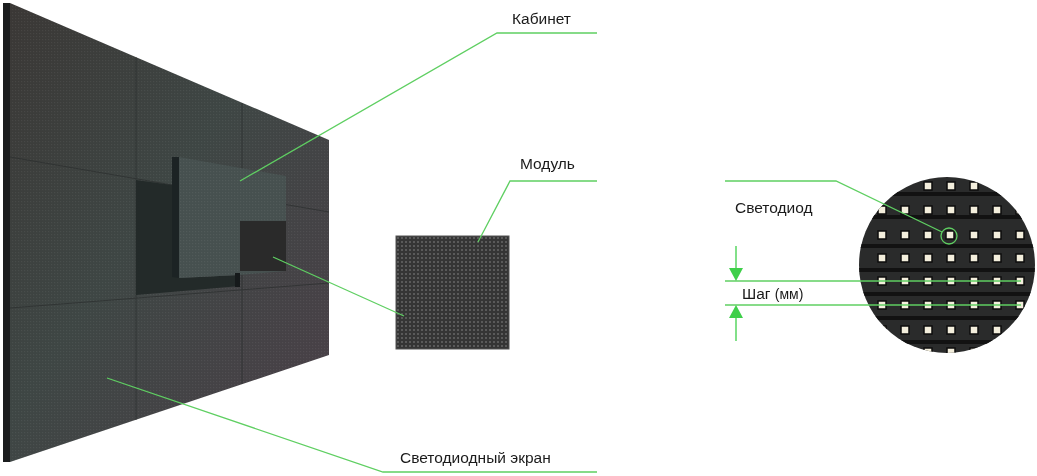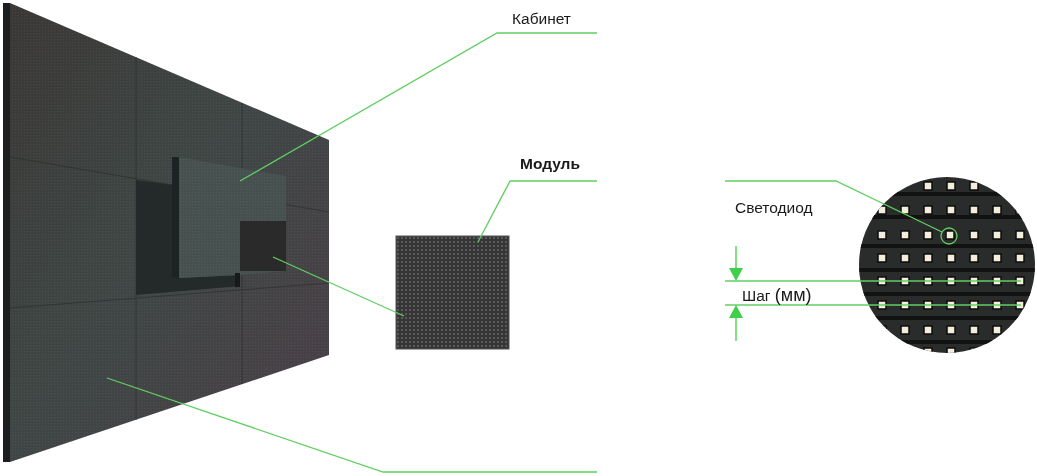--- a/index.html
+++ b/index.html
@@ -1,20 +1,20 @@
 <!DOCTYPE html>
 <html><head>
   <meta charset="utf-8">
   <style>
     html, body { margin: 0; padding: 0; background: #ffffff; }
     body { width: 1037px; height: 476px; position: relative; overflow: hidden;
            font-family: "Liberation Sans", "DejaVu Sans", sans-serif; }
     #stage { position: absolute; left: 0; top: 0; width: 901px; height: 476px; }
     .label { position: absolute; color: #1a1a1a; font-size: 15.5px; line-height: 1; white-space: nowrap; }
-    .label .sub { font-size: 18px; text-align: center; }
+    .label .sub { font-size: 14px; text-align: center; }
   </style>
 </head>
 <body>
 
 <div id="stage">
   <svg width="1037" height="476" viewBox="0 0 1037 476" xmlns="http://www.w3.org/2000/svg">
     <defs>
       <pattern id="grid" width="3" height="3" patternUnits="userSpaceOnUse">
         <rect width="3" height="3" fill="none"></rect>
         <rect x="0" y="0" width="1.2" height="1.2" fill="#ffffff" fill-opacity="0.06"></rect>
@@ -136,19 +136,20 @@
 
     <g>
       <line x1="736" y1="246" x2="736" y2="268" stroke="#3fcf4a" stroke-width="1.3"></line>
       <polygon points="729,268 743,268 736,281" fill="#3fcf4a"></polygon>
       <polygon points="736,305 729,318 743,318" fill="#3fcf4a"></polygon>
       <line x1="736" y1="318" x2="736" y2="341" stroke="#3fcf4a" stroke-width="1.3"></line>
     </g>
   </svg>
 
   <div class="label" style="left:512px; top:11px;">Кабинет</div>
-  <div class="label" style="left:520px; top:156px;font-weight:bold;">Модуль</div>
+  <div class="label" style="left:520px; top:156px;">Модуль</div>
+  <div class="label" style="left:400px; top:450px;">Светодиодный экран</div>
   <div class="label" style="left:735px; top:156px;margin-top:44px;">Светодиод</div>
   <div class="label" style="left:742px; top:286px;">
     <span>Шаг</span>
     <span class="sub">(мм)</span>
   </div>
 </div>
 
 </body></html>

